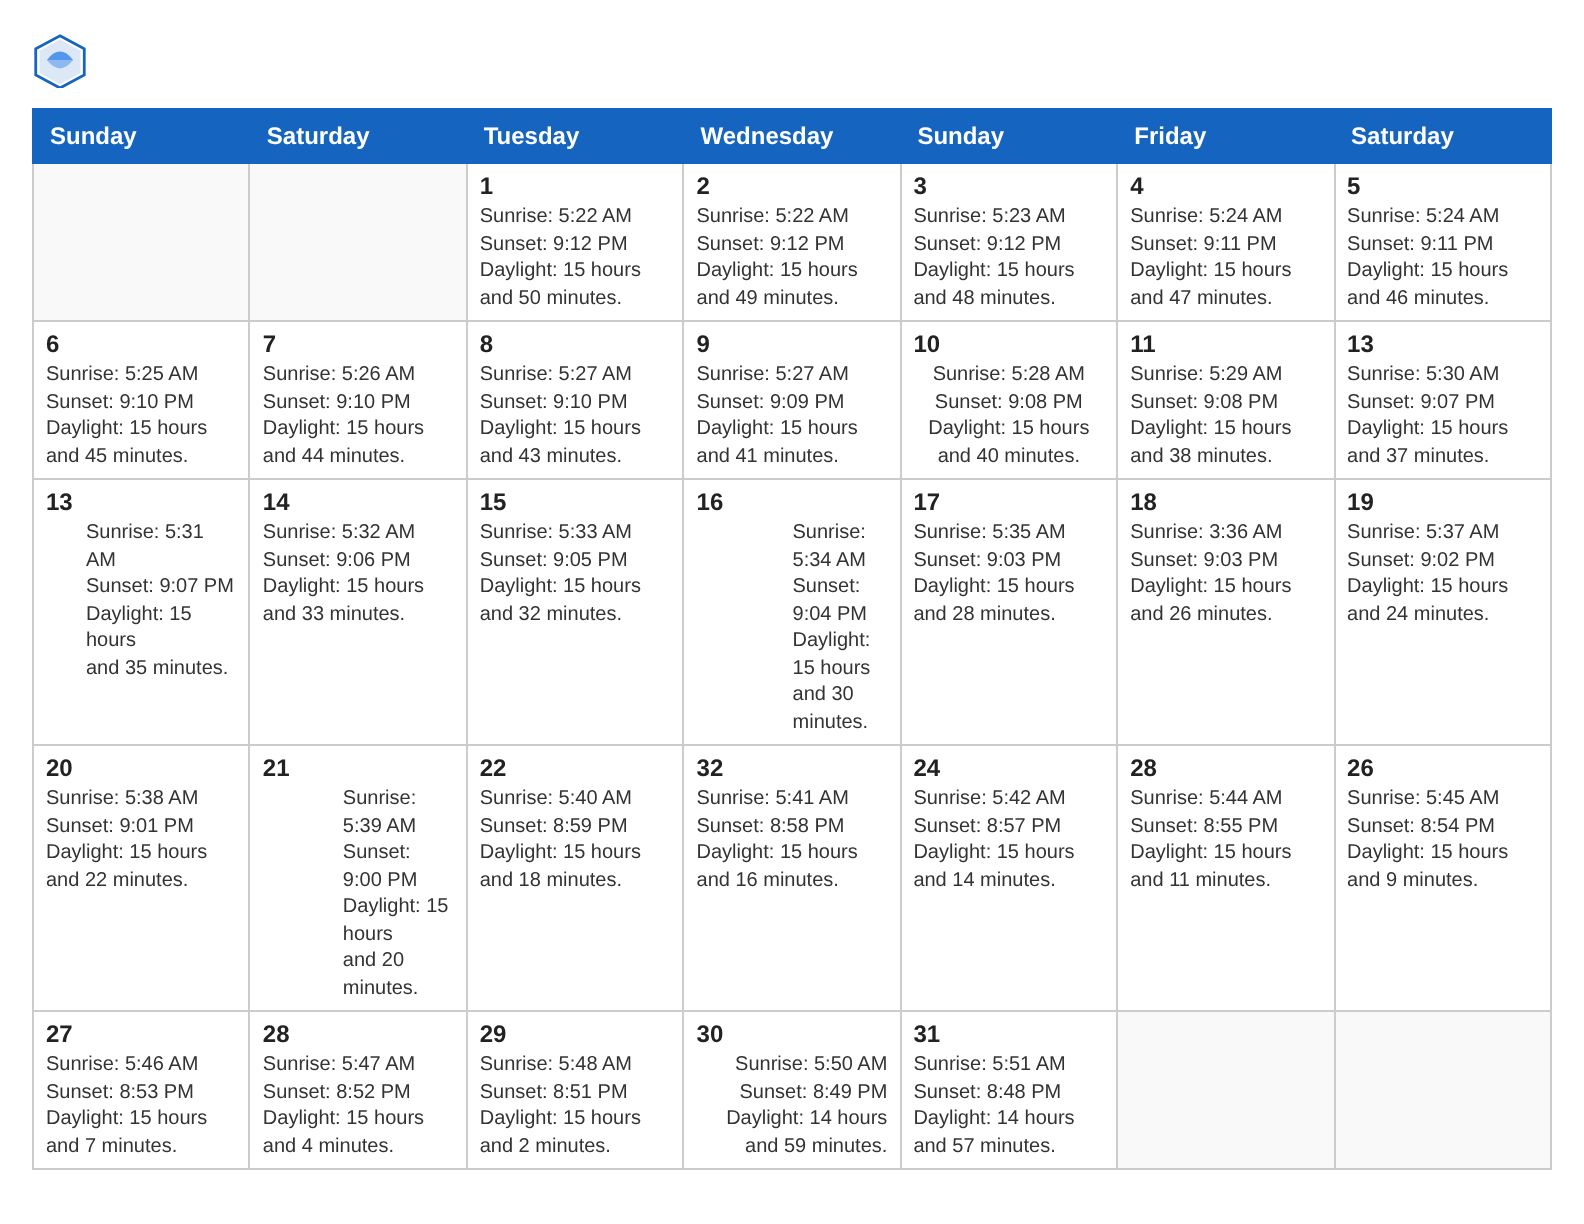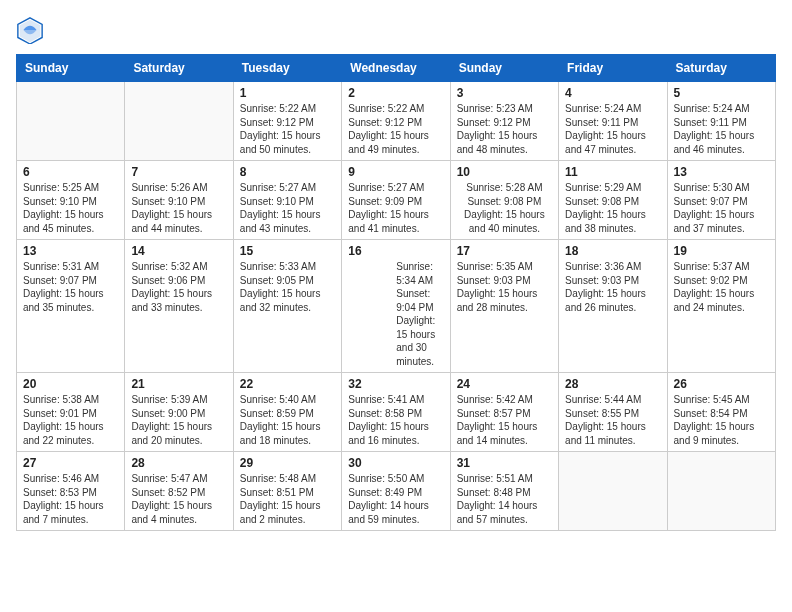--- a/index.html
+++ b/index.html
@@ -206,21 +206,21 @@
           <div class="day-num">13</div>
           <div class="day-info" style="white-space: pre-line;">Sunrise: 5:30 AM
 Sunset: 9:07 PM
 Daylight: 15 hours
 and 37 minutes.</div>
         </td>
       </tr>
       <tr>
         <td>
           <div class="day-num">13</div>
-          <div class="day-info" style="white-space: pre-line;">Sunrise: 5:31 AM
+          <div class="day-info" style="white-space: pre-line; margin-left: 20px;">Sunrise: 5:31 AM
 Sunset: 9:07 PM
 Daylight: 15 hours
 and 35 minutes.</div>
         </td>
         <td>
           <div class="day-num">14</div>
           <div class="day-info" style="white-space: pre-line;">Sunrise: 5:32 AM
 Sunset: 9:06 PM
 Daylight: 15 hours
 and 33 minutes.</div>
@@ -264,21 +264,21 @@
       <tr>
         <td>
           <div class="day-num">20</div>
           <div class="day-info" style="white-space: pre-line;">Sunrise: 5:38 AM
 Sunset: 9:01 PM
 Daylight: 15 hours
 and 22 minutes.</div>
         </td>
         <td>
           <div class="day-num">21</div>
-          <div class="day-info" style="white-space: pre-line;">Sunrise: 5:39 AM
+          <div class="day-info" style="white-space: pre-line; margin-left: 40px;">Sunrise: 5:39 AM
 Sunset: 9:00 PM
 Daylight: 15 hours
 and 20 minutes.</div>
         </td>
         <td>
           <div class="day-num">22</div>
           <div class="day-info" style="white-space: pre-line;">Sunrise: 5:40 AM
 Sunset: 8:59 PM
 Daylight: 15 hours
 and 18 minutes.</div>
@@ -329,21 +329,21 @@
         </td>
         <td>
           <div class="day-num">29</div>
           <div class="day-info" style="white-space: pre-line;">Sunrise: 5:48 AM
 Sunset: 8:51 PM
 Daylight: 15 hours
 and 2 minutes.</div>
         </td>
         <td>
           <div class="day-num">30</div>
-          <div class="day-info" style="white-space: pre-line;">Sunrise: 5:50 AM
+          <div class="day-info" style="white-space: pre-line; text-align: right;">Sunrise: 5:50 AM
 Sunset: 8:49 PM
 Daylight: 14 hours
 and 59 minutes.</div>
         </td>
         <td>
           <div class="day-num">31</div>
           <div class="day-info" style="white-space: pre-line;">Sunrise: 5:51 AM
 Sunset: 8:48 PM
 Daylight: 14 hours
 and 57 minutes.</div>

